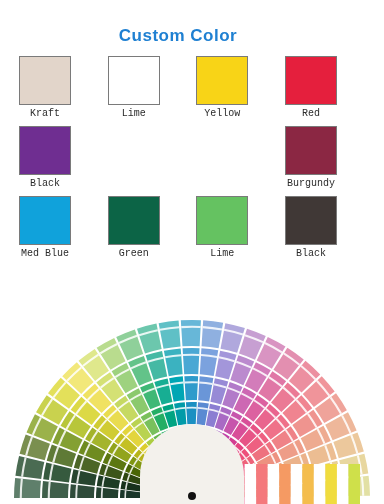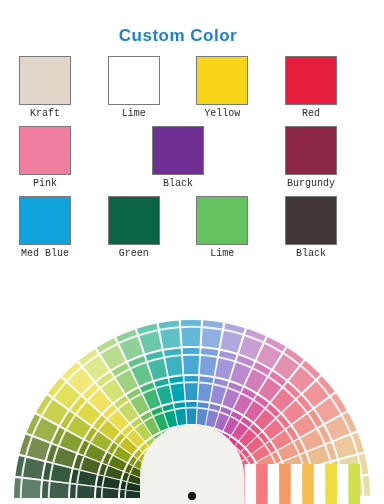--- a/index.html
+++ b/index.html
@@ -108,24 +108,20 @@
         <div class="swatch-chip" style="background-color: rgb(248, 212, 23);"></div>
         <div class="swatch-label">Yellow</div>
       </div>
       <div class="swatch-cell">
         <div class="swatch-chip" style="background-color: rgb(229, 31, 61);"></div>
         <div class="swatch-label">Red</div>
       </div>
     </div>
 
     <div class="swatch-row">
-      <div class="swatch-cell">
-        <div class="swatch-chip" style="background-color: rgb(239, 126, 161);"></div>
-        <div class="swatch-label">Pink</div>
-      </div>
       <div class="swatch-cell">
         <div class="swatch-chip" style="background-color: rgb(111, 46, 145);"></div>
         <div class="swatch-label">Black</div>
       </div>
       <div class="swatch-cell">
         <div class="swatch-chip" style="background-color: rgb(139, 39, 67);"></div>
         <div class="swatch-label">Burgundy</div>
       </div>
     </div>
 

